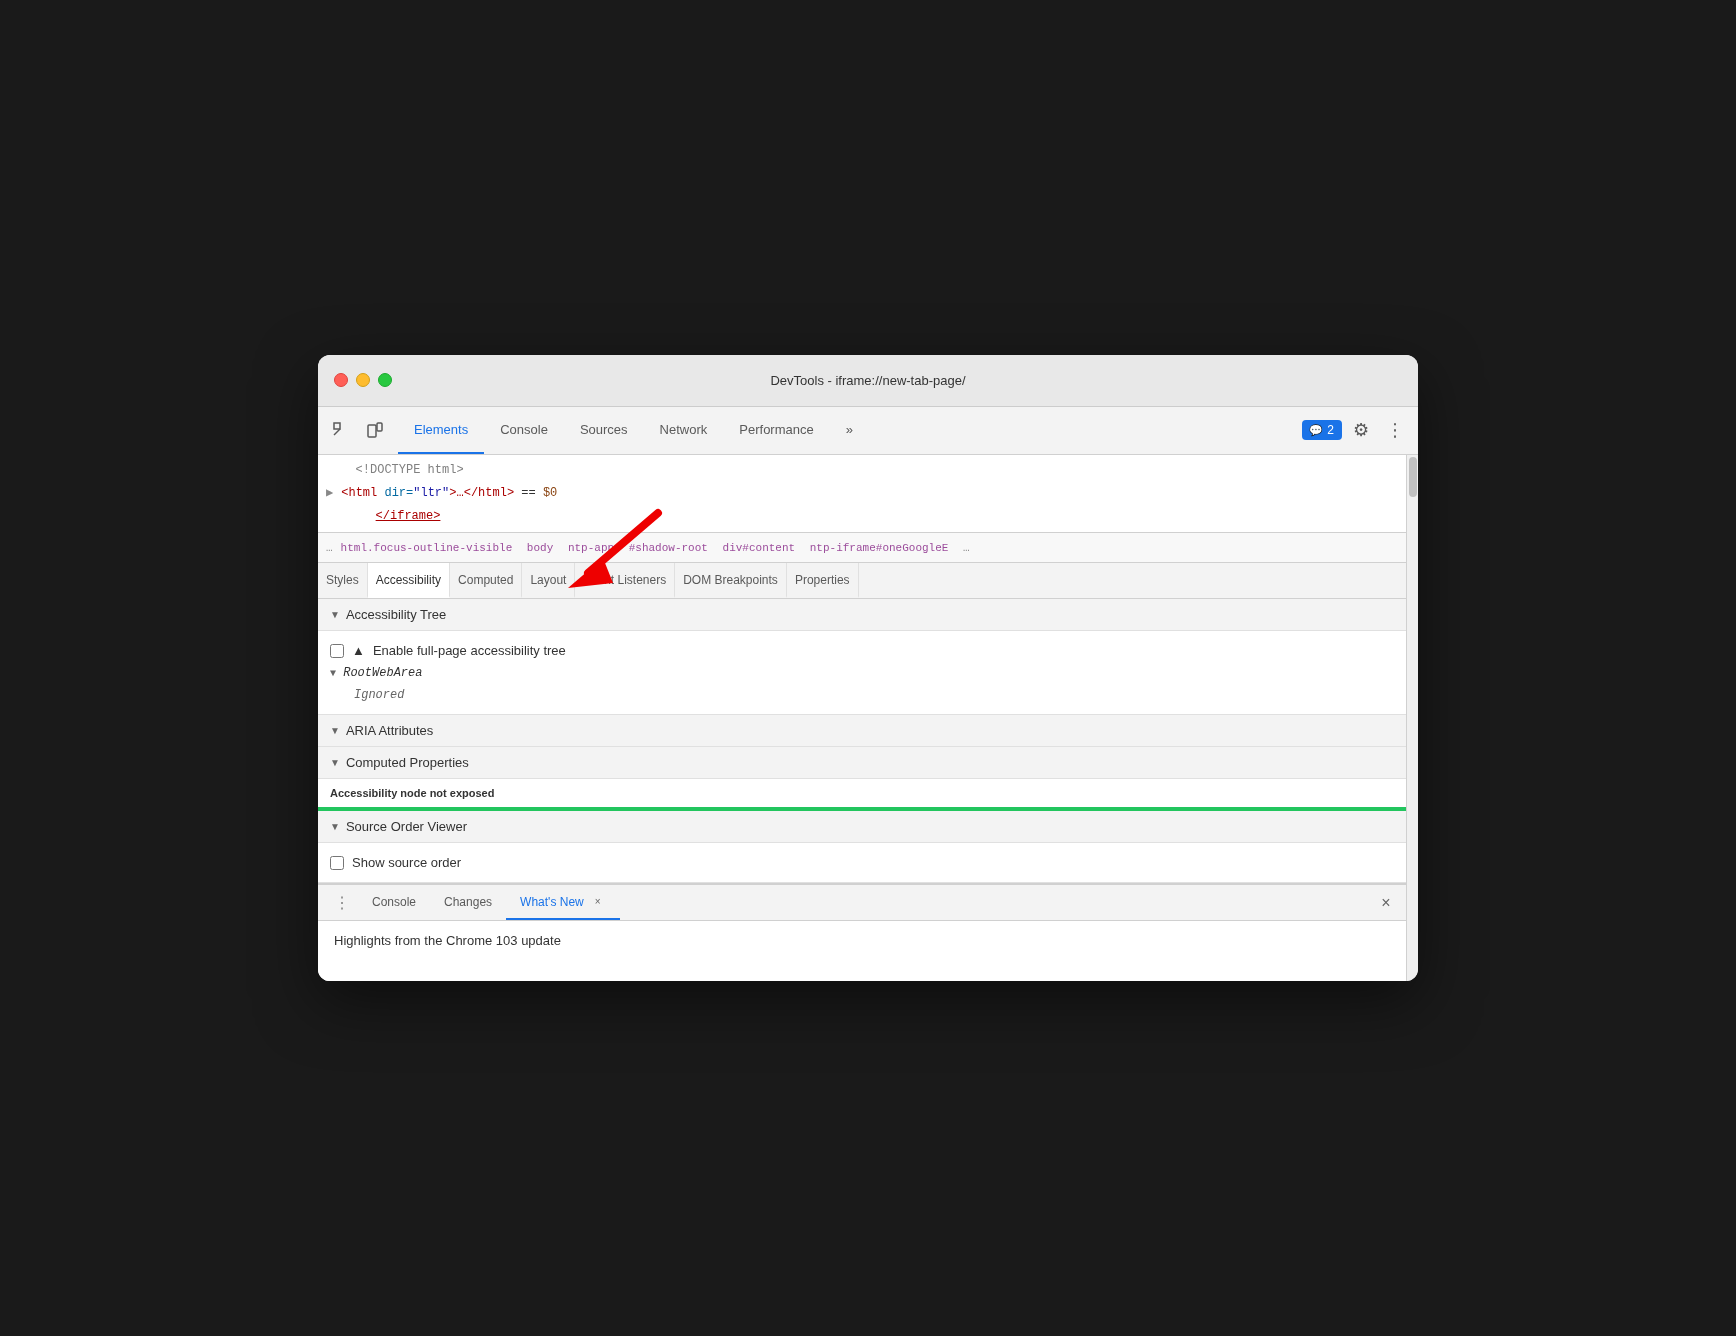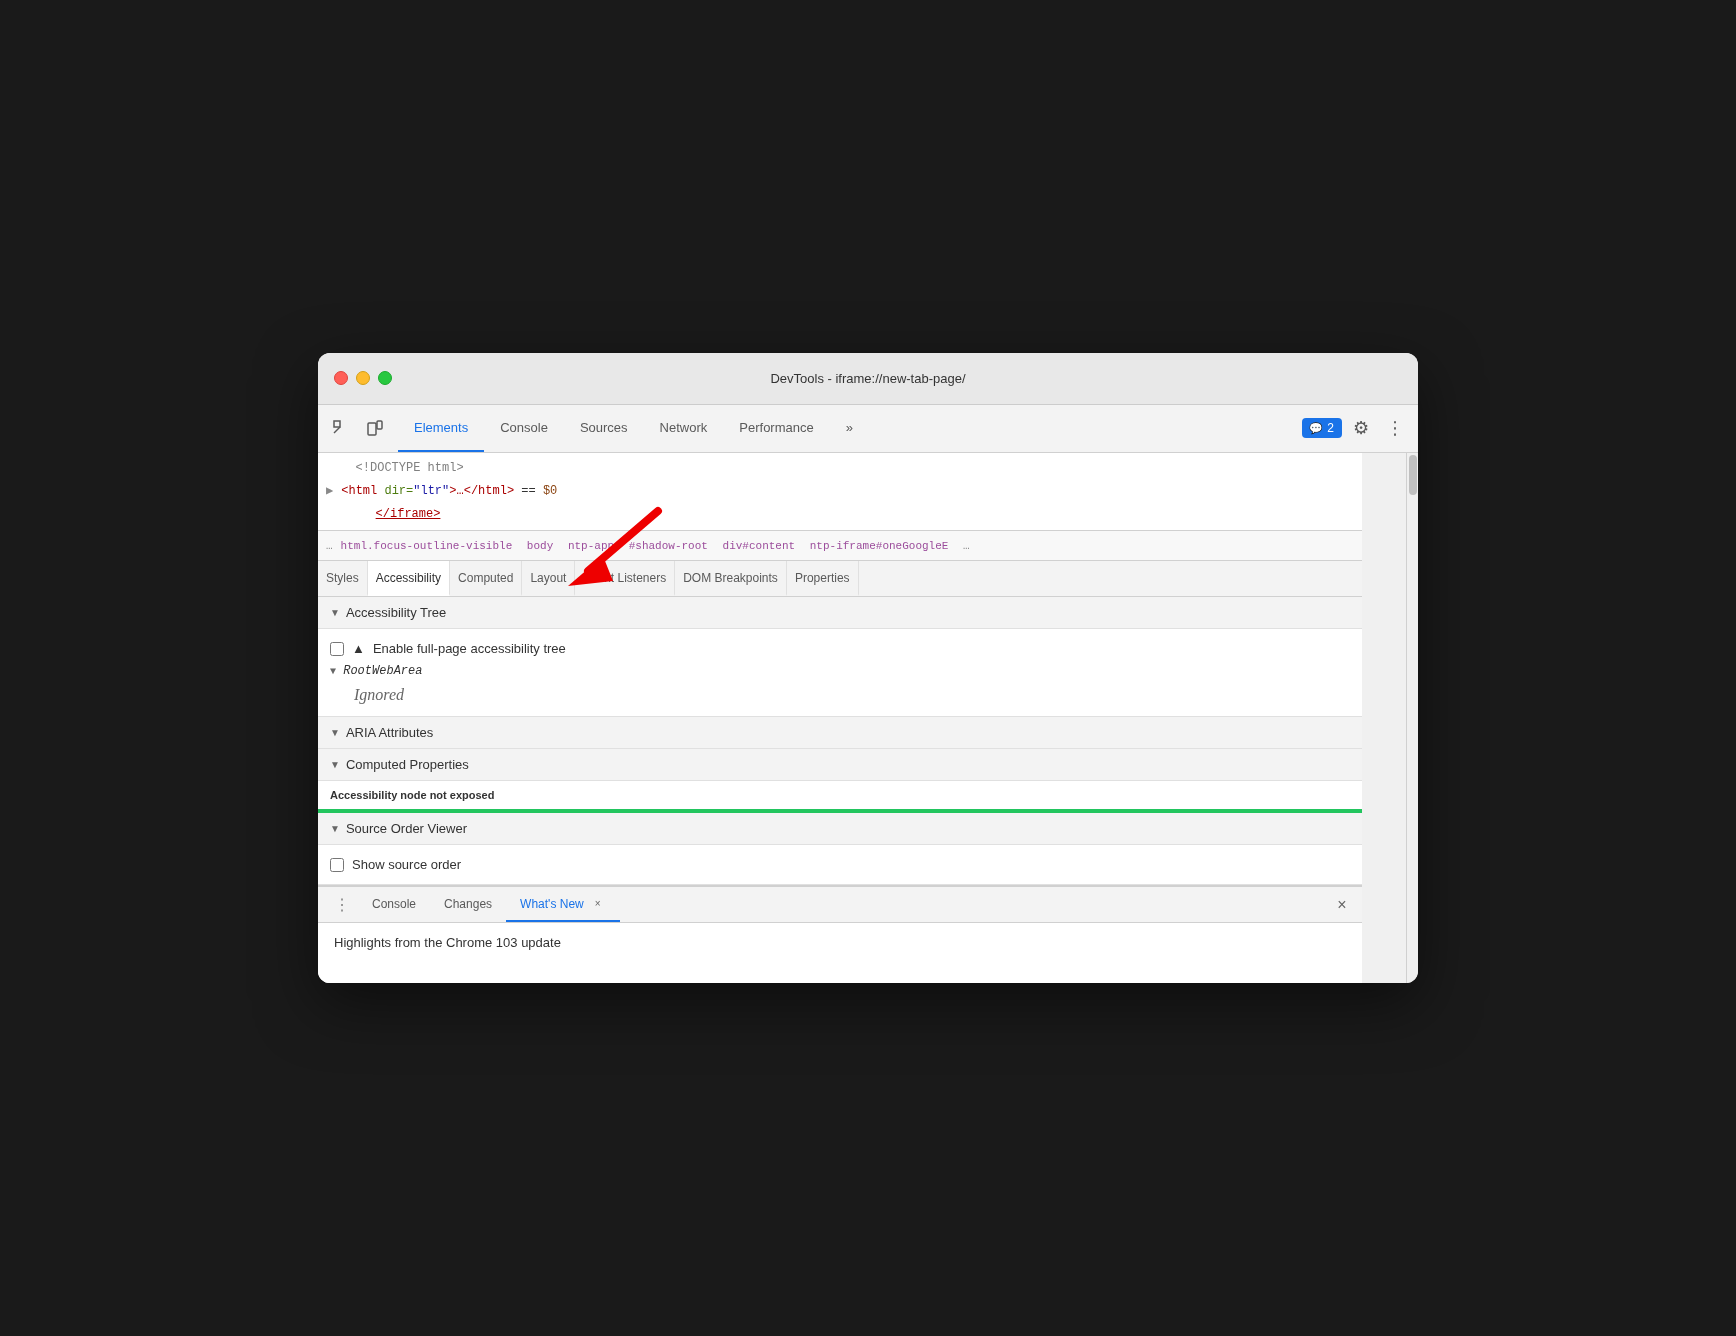--- a/index.html
+++ b/index.html
@@ -279,22 +279,22 @@
 
     .tree-item .node-name {
       font-style: italic;
       color: #333;
     }
 
     .tree-ignored {
       font-style: italic;
       color: #666;
       padding: 4px 0 4px 24px;
-      font-family: Liberation Serif, serif;
-      font-size: 16px;
+      font-family: Liberation Mono, monospace;
+      font-size: 12px;
     }
 
     .aria-empty {
       text-align: center;
       padding: 16px;
       color: #666;
       font-style: italic;
       font-size: 13px;
     }
 
@@ -374,21 +374,20 @@
     .bottom-content {
       background: white;
       padding: 12px 16px;
       font-size: 13px;
       color: #333;
       min-height: 60px;
     }
 
     .devtools-main {
       display: flex;
-      gap: 44px;
     }
 
     .devtools-content {
       flex: 1;
     }
 
     .scrollbar-right {
       width: 12px;
       background: #f0f0f0;
       border-left: 1px solid #d0d0d0;
@@ -461,21 +460,21 @@
       <div class="dom-area">
 
         <div class="dom-row">
           <span class="dom-dots">&nbsp;&nbsp;&nbsp;</span>
           <span class="html-comment">&lt;!DOCTYPE html&gt;</span>
         </div>
 
         <div class="dom-row">
           <span class="dom-dots">▶</span>
           <span style="color:#aa0000; font-family: 'Menlo','Monaco','Courier New',monospace; font-size:12px;">&lt;html</span>
-          <span style="color:#4d7c0f; font-family: 'Menlo','Monaco','Courier New',monospace; font-size:12px;">&nbsp;dir=</span>
+          <span style="color:#0369a1; font-family: 'Menlo','Monaco','Courier New',monospace; font-size:12px;">&nbsp;dir=</span>
           <span style="color:#1a1aa6; font-family: 'Menlo','Monaco','Courier New',monospace; font-size:12px;">"ltr"</span>
           <span style="color:#aa0000; font-family: 'Menlo','Monaco','Courier New',monospace; font-size:12px;">&gt;…&lt;/html&gt;</span>
           <span style="color:#333; font-family: 'Menlo','Monaco','Courier New',monospace; font-size:12px;">&nbsp;==</span>
           <span style="color:#8b4513; font-family: 'Menlo','Monaco','Courier New',monospace; font-size:12px;">&nbsp;$0</span>
         </div>
 
         <div class="dom-row dom-indent">
           <span class="dom-dots">&nbsp;&nbsp;&nbsp;</span>
           <span style="color:#aa0000; font-family: 'Menlo','Monaco','Courier New',monospace; font-size:12px;text-decoration:underline;">&lt;/iframe&gt;</span>
         </div>

